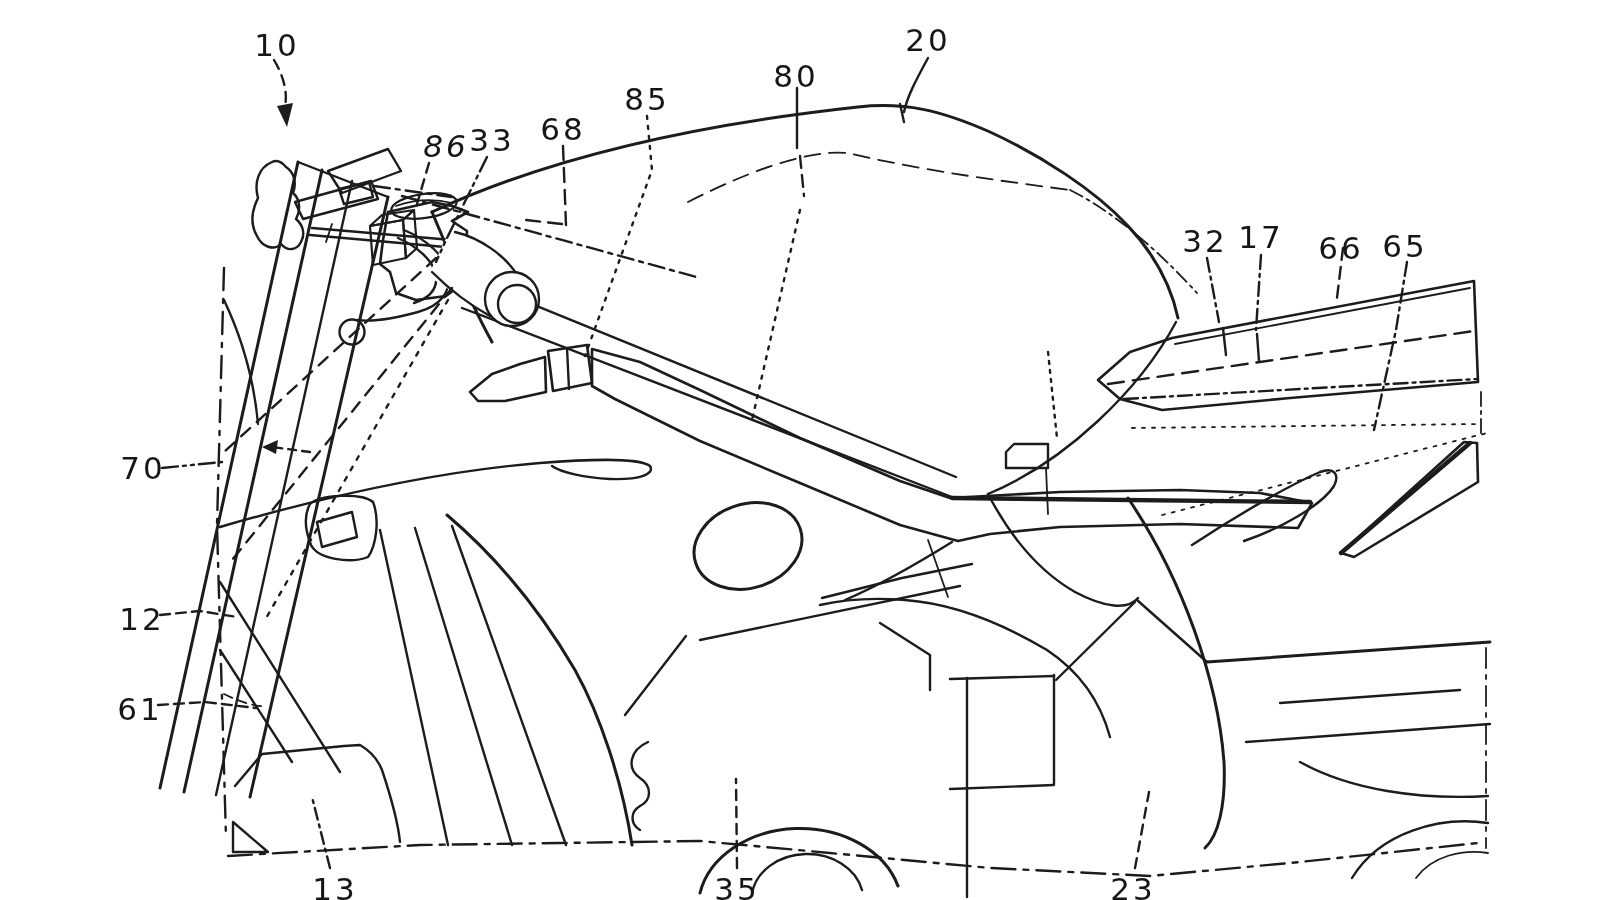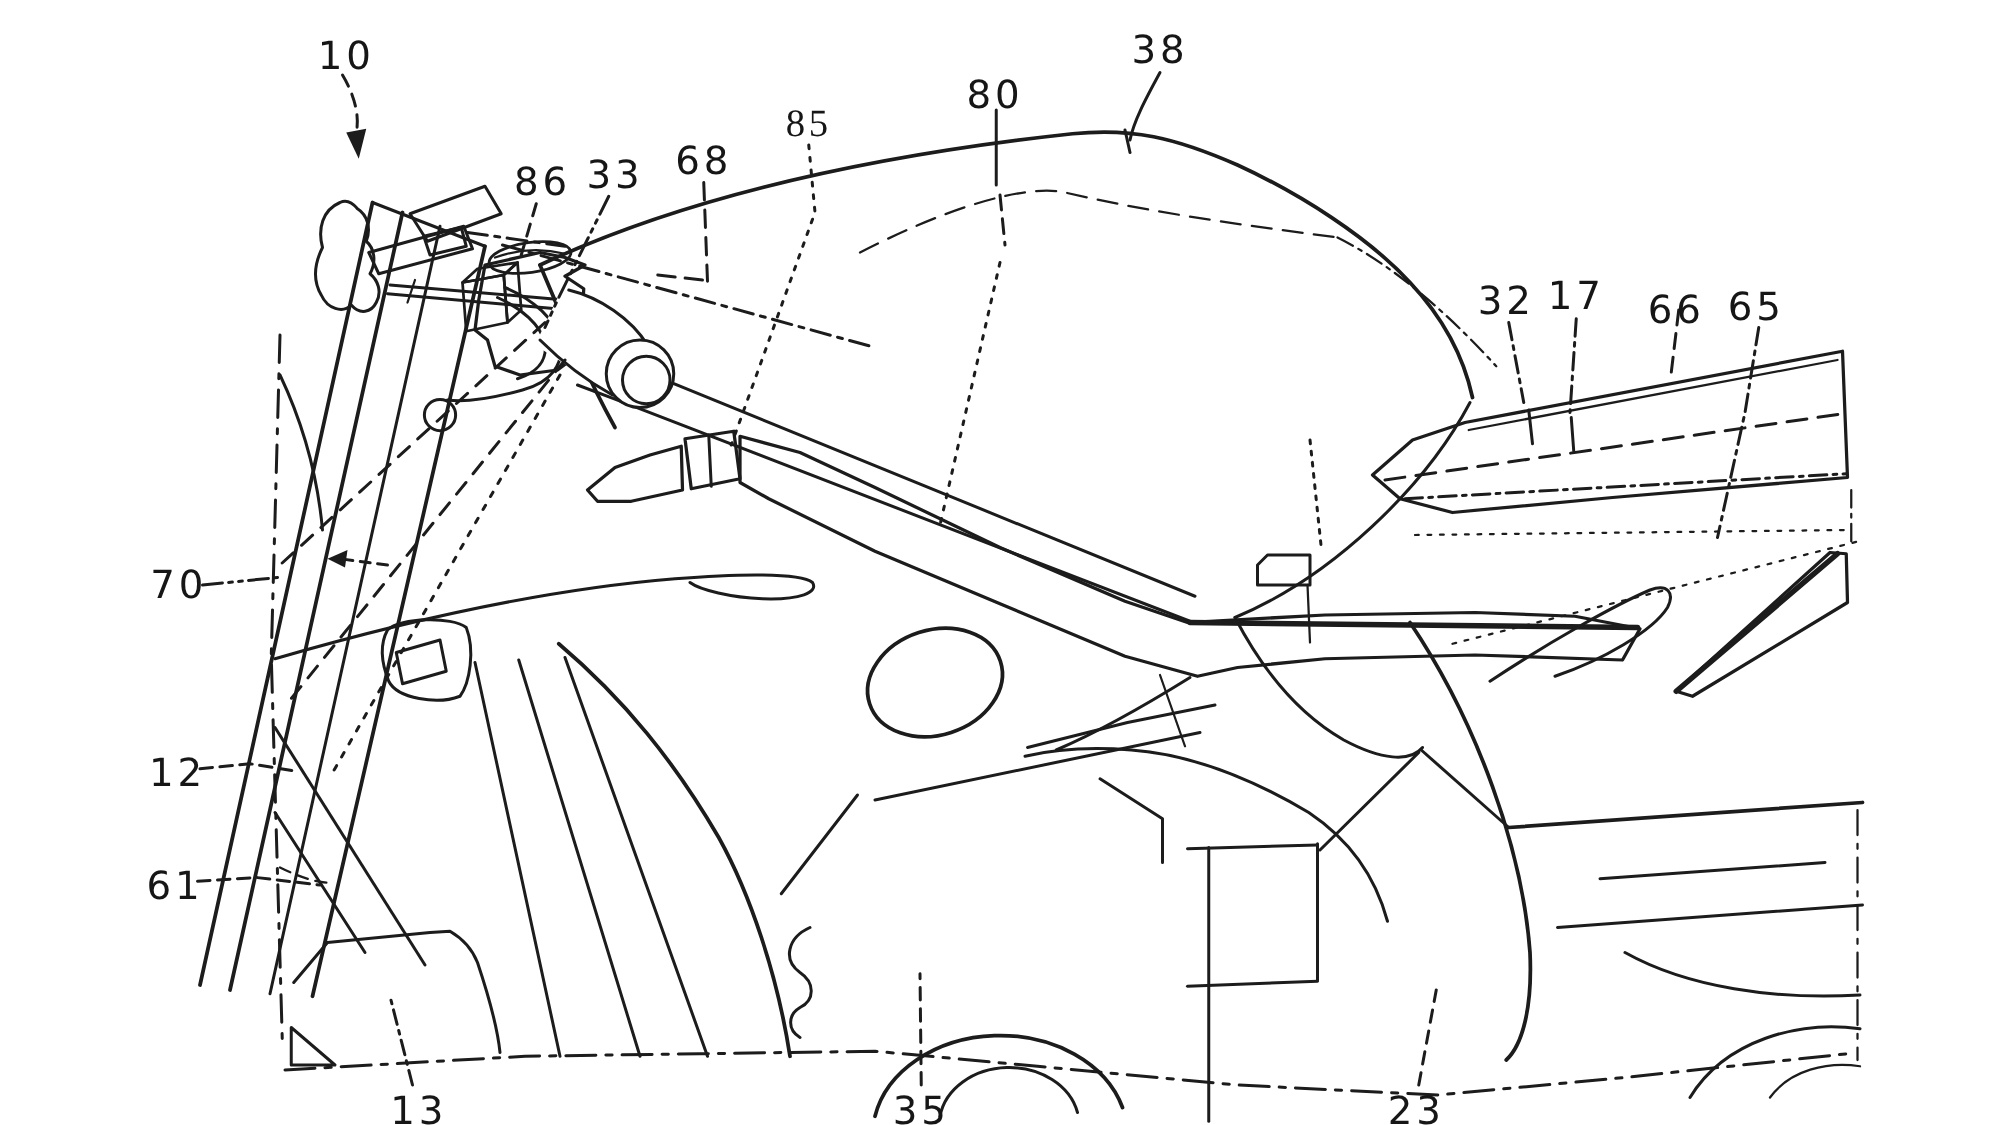--- a/index.html
+++ b/index.html
@@ -182,26 +182,26 @@
     <path d="M162,468 L222,462" stroke-dasharray="16 5 3 5 3 5"></path>
     <path d="M160,615 L200,611 L237,617" stroke-dasharray="10 6"></path>
     <path d="M158,705 L205,702 L256,708" stroke-dasharray="10 6"></path>
     <path d="M330,868 L312,797" stroke-dasharray="12 5 3 5"></path>
     <path d="M737,868 L736,779" stroke-dasharray="10 7"></path>
     <path d="M1135,868 L1149,792" stroke-dasharray="10 7"></path>
   </g>
 </svg>
 
 <div class="ref-label" style="left:277px;top:45px;">10</div>
-<div class="ref-label" style="left:434px;top:146px;">86</div>
+<div class="ref-label" style="left:446px;top:146px;font-style:italic;">86</div>
 <div class="ref-label" style="left:492px;top:140px;">33</div>
 <div class="ref-label" style="left:563px;top:129px;">68</div>
-<div class="ref-label" style="left:647px;top:99px;font-family:Liberation Serif, serif;">85</div>
+<div class="ref-label" style="left:647px;top:99px;">85</div>
 <div class="ref-label" style="left:796px;top:76px;">80</div>
-<div class="ref-label" style="left:928px;top:40px;">38</div>
+<div class="ref-label" style="left:928px;top:40px;">20</div>
 <div class="ref-label" style="left:1205px;top:241px;">32</div>
 <div class="ref-label" style="left:1261px;top:237px;">17</div>
 <div class="ref-label" style="left:1341px;top:231px;margin-top:17px;">66</div>
 <div class="ref-label" style="left:1405px;top:246px;">65</div>
 <div class="ref-label" style="left:143px;top:468px;">70</div>
 <div class="ref-label" style="left:142px;top:619px;">12</div>
 <div class="ref-label" style="left:140px;top:709px;">61</div>
 <div class="ref-label" style="left:335px;top:889px;">13</div>
 <div class="ref-label" style="left:737px;top:889px;">35</div>
 <div class="ref-label" style="left:1133px;top:889px;">23</div>

